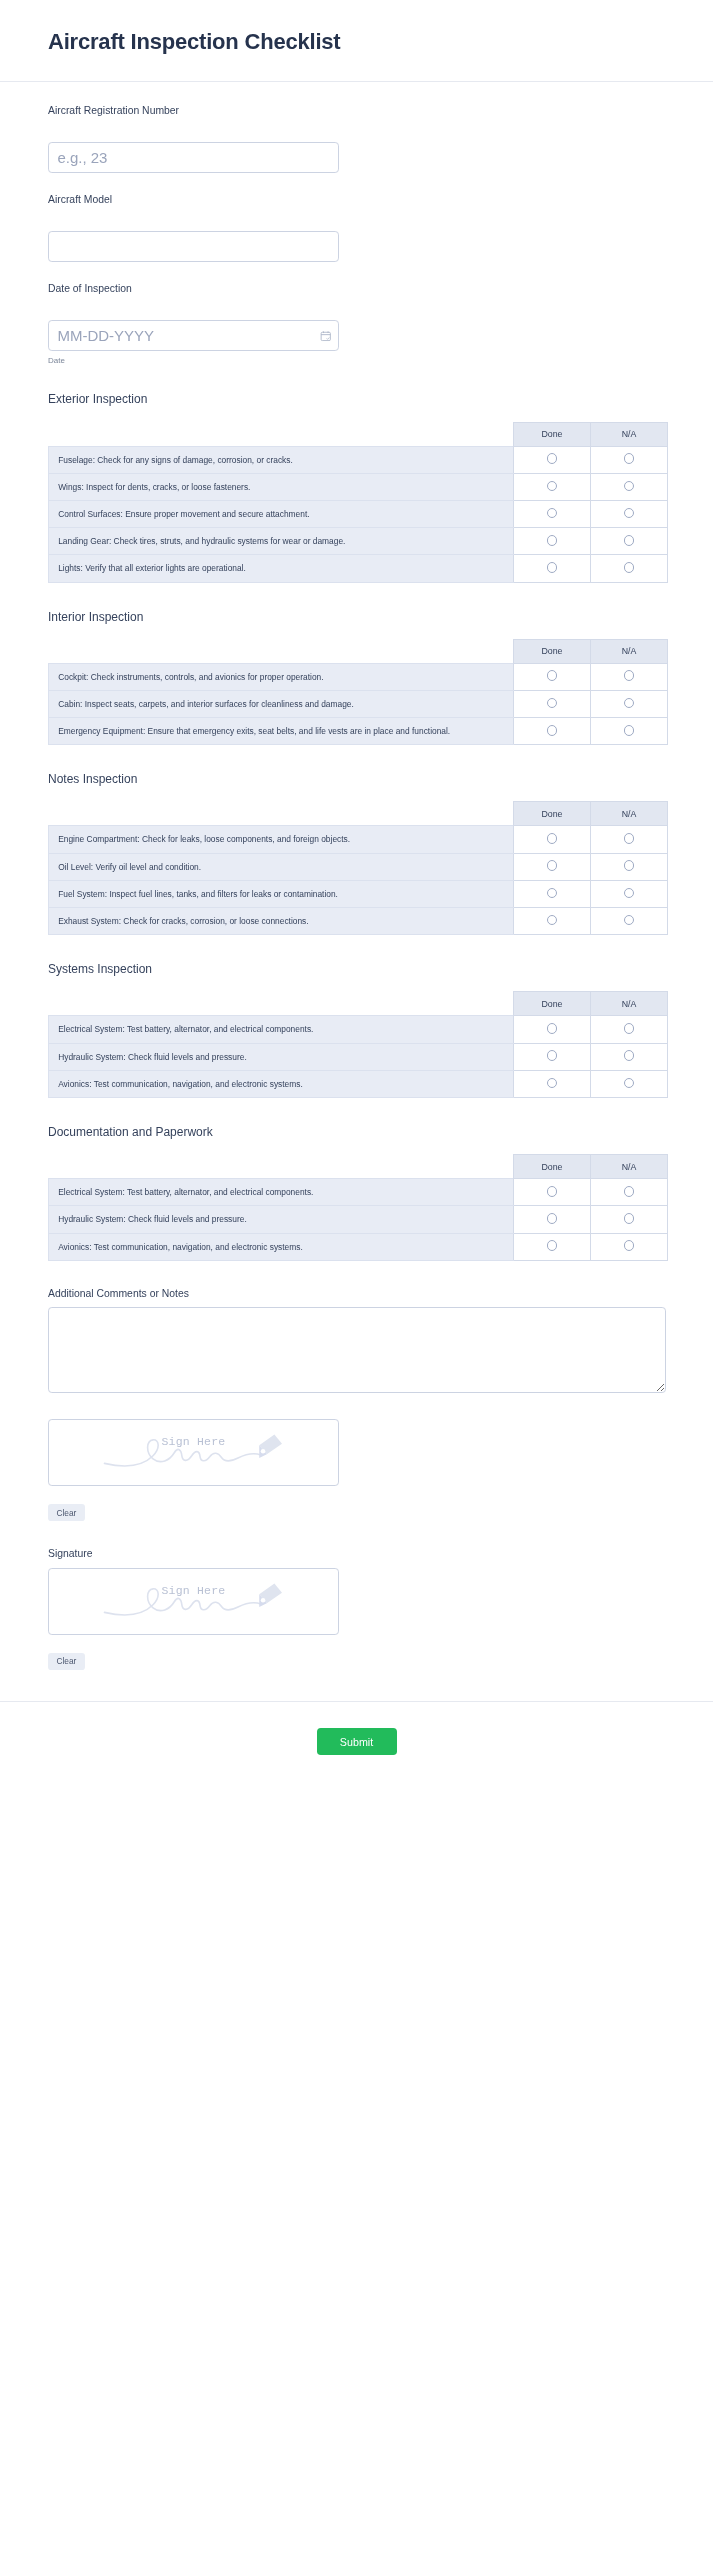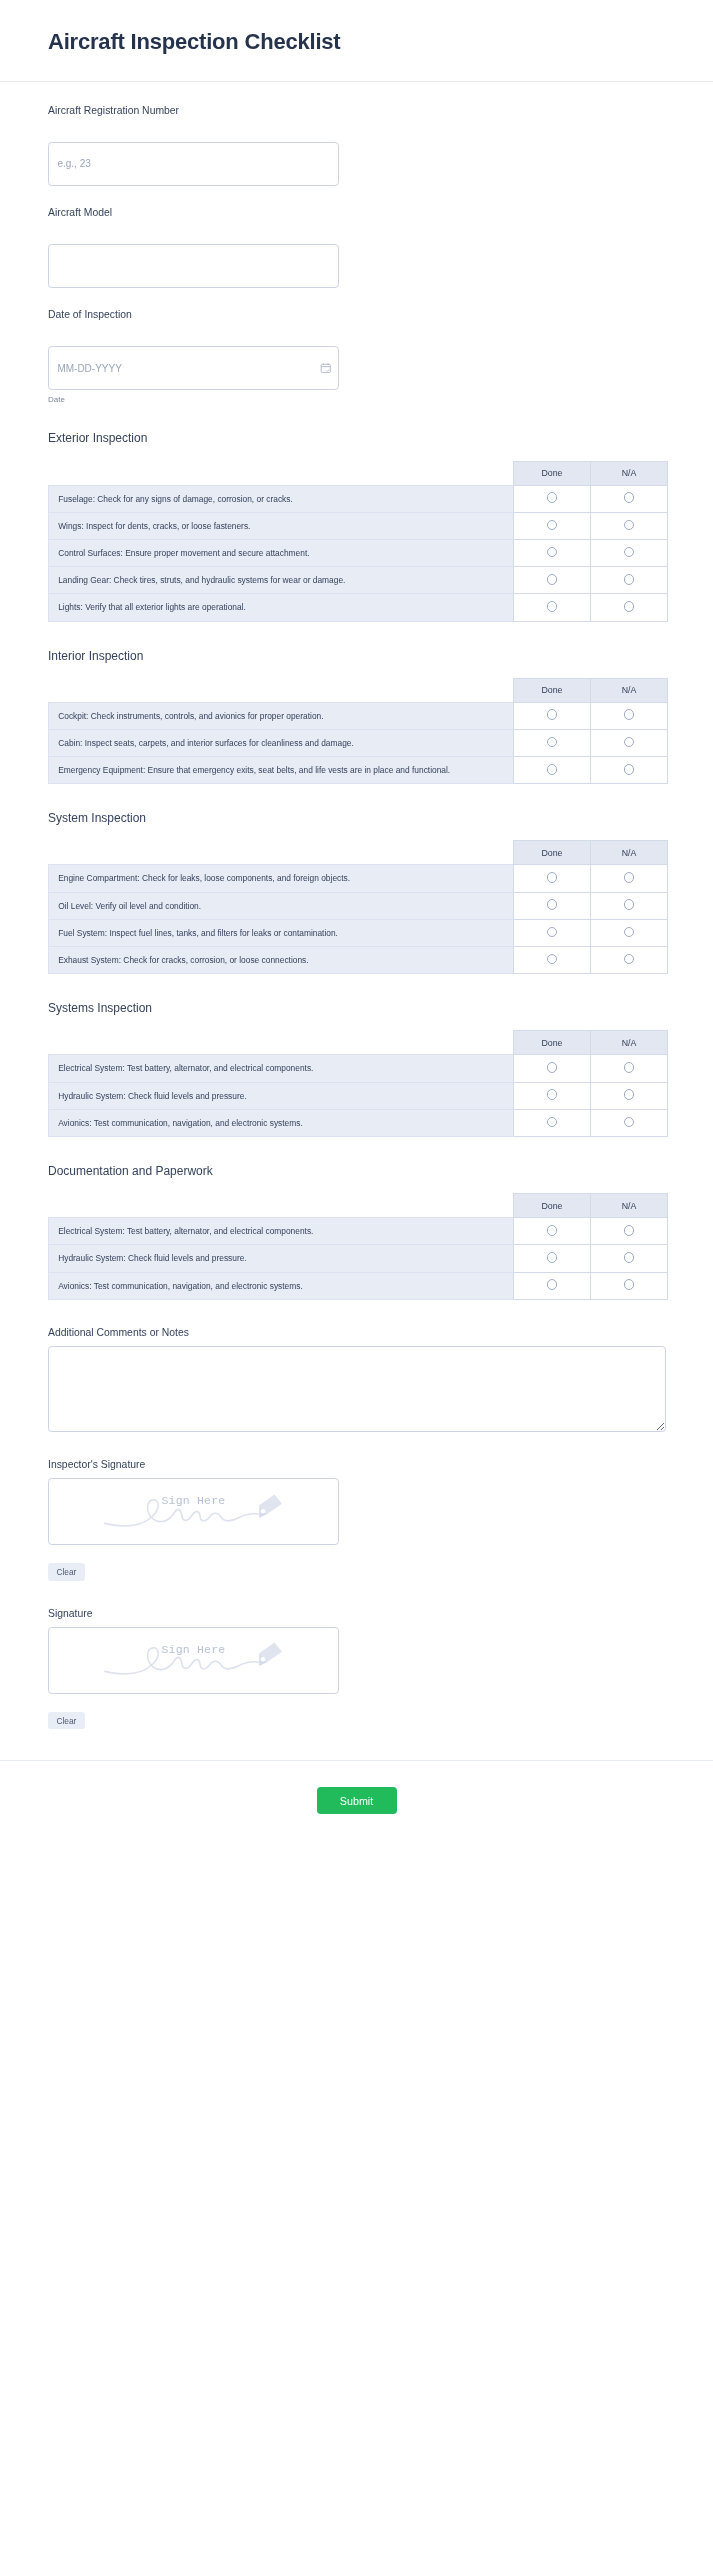--- a/index.html
+++ b/index.html
@@ -34,26 +34,26 @@
 
   .field-label {
     font-size: 10.4px;
     color: #35425c;
     margin-bottom: 6.1px;
     line-height: 1.35;
   }
 
   .text-input {
     width: 291px;
-    height: 44px;
+    height: 31px;
     border: 0.8px solid #ccd3e2;
     border-radius: 3.8px;
     background: #fff;
     padding: 0 8.4px;
-    font-size: 10px;
+    font-size: 15px;
     font-family: "Liberation Sans", sans-serif;
     color: #35425c;
     outline: none;
     display: block;
     margin-top: 24px;
   }
   .text-input::placeholder { color: #9aa4bb; }
 
   .date-wrap { position: relative; width: 291px; }
   .date-wrap .text-input { width: 291px; padding-right: 24.5px; }
@@ -312,21 +312,21 @@
               </tr>
               <tr>
                 <td class="lbl">Emergency Equipment: Ensure that emergency exits, seat belts, and life vests are in place and functional.</td>
                 <td class="opt"><span class="radio"></span></td>
                 <td class="opt"><span class="radio"></span></td>
               </tr>
             </tbody>
           </table>
         </div>
         <div>
-          <div class="section-heading">System Inspection</div>
+          <div class="section-heading">Notes Inspection</div>
           <table class="matrix">
             <colgroup>
               <col class="c-label">
               <col class="c-opt">
               <col class="c-opt">
             </colgroup>
             <thead>
               <tr>
                 <th class="blank"></th>
                 <th class="opt">Done</th>
@@ -427,21 +427,20 @@
         </div>
       </div>
 
     <div class="field-block" style="margin-top:26px;">
       <div class="field-label">Additional Comments or Notes</div>
       <textarea class="notes-area" placeholder="" style=""></textarea>
     </div>
 
     <div id="signatures-host">
         <div class="field-block" style="margin-top: 26px;">
-          <div class="field-label">Inspector's Signature</div>
           <div class="sig-wrap">
             <div class="sig-pad">
               <div class="sig-inner"><span class="sig-here">Sign Here</span><svg viewBox="0 0 240 58" width="184" height="44">
                   <path d="M2 44 C 28 50, 52 48, 66 34 C 76 24, 74 12, 66 13 C 57 14, 56 30, 66 38 C 76 46, 88 40, 94 30 C 99 22, 103 26, 104 34 C 105 41, 111 43, 117 34 C 122 26, 127 27, 128 35 C 129 42, 135 43, 141 35 C 146 28, 152 30, 156 36 C 160 42, 168 42, 178 37 C 190 31, 200 30, 208 33" fill="none" stroke="#dde2ee" stroke-width="2.1" stroke-linecap="round"></path>
                   <path d="M206 20 L226 6 L236 18 L216 32 Z" fill="#dfe4ef"></path>
                   <path d="M206 20 L216 32 L206 37 Z" fill="#d6dced"></path>
                   <circle cx="211" cy="28" r="3" fill="#ffffff"></circle>
                 </svg></div>
             </div>
             <div class="sig-row">

